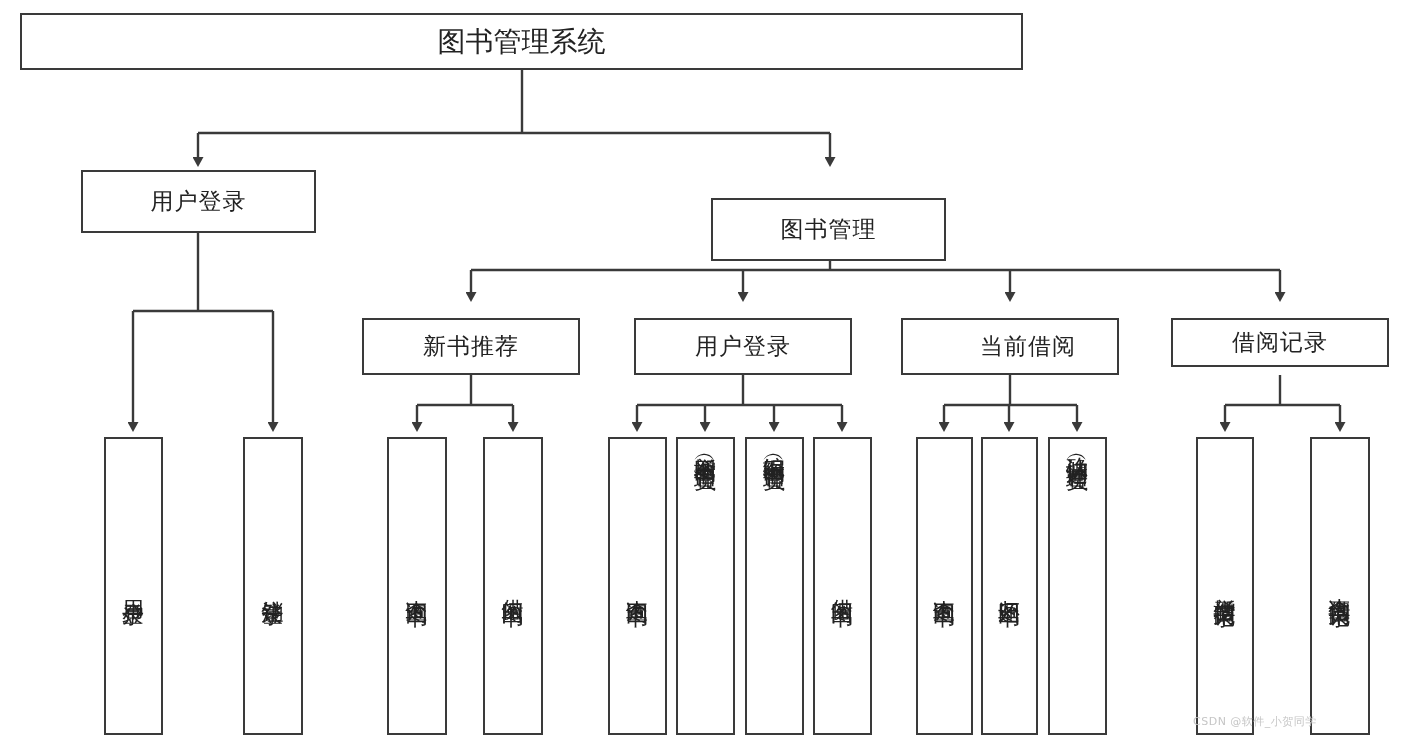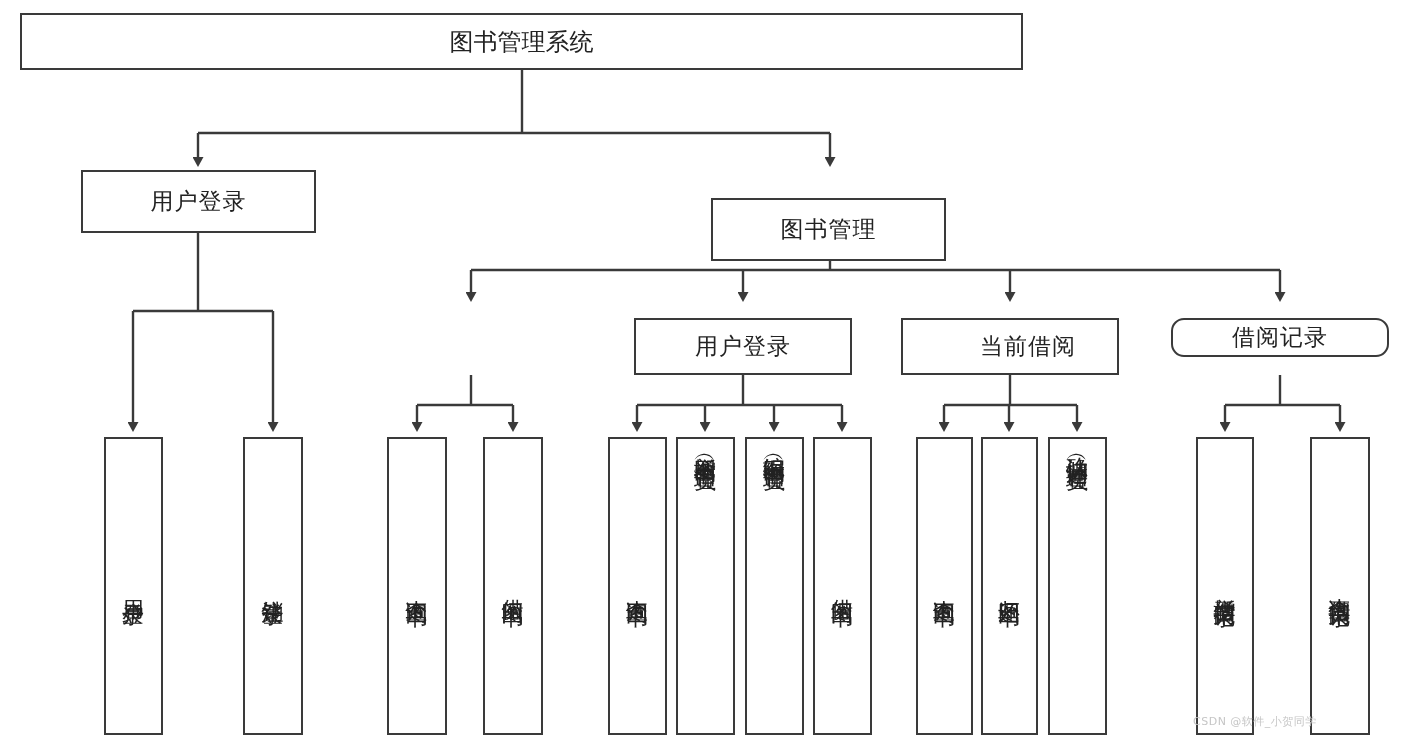--- a/index.html
+++ b/index.html
@@ -35,21 +35,21 @@
     align-items: center;
     justify-content: center;
     color: #222222;
   }
   .node.horiz {
     font-size: 23px;
     letter-spacing: 1px;
     line-height: 1.2;
   }
   .node.root {
-    font-size: 24px;
+    font-size: 28px;
   }
   .node.leaf {
     font-size: 22px;
     align-items: flex-start;
     justify-content: center;
     padding-top: 0;
   }
   .leaf-label {
     writing-mode: vertical-rl;
     text-orientation: upright;
@@ -135,27 +135,30 @@
     <span>图书管理系统</span>
   </div>
 
   <div class="node horiz" style="left:81px; top:170px; width:235px; height:63px;">
     <span>用户登录</span>
   </div>
   <div class="node horiz" style="left:711px; top:170px; width:235px; height:63px;margin-top:28px;">
     <span>图书管理</span>
   </div>
 
+  <div class="node horiz" style="left:362px; top:318px; width:218px; height:57px;">
+    <span>新书推荐</span>
+  </div>
   <div class="node horiz" style="left:634px; top:318px; width:218px; height:57px;">
     <span>用户登录</span>
   </div>
   <div class="node horiz" style="left:901px; top:318px; width:218px; height:57px;padding-left:36px;">
     <span>当前借阅</span>
   </div>
-  <div class="node horiz" style="left:1171px; top:318px; width:218px; height:39px;border-radius:13px;">
+  <div class="node horiz" style="left:1171px; top:318px; width:218px; height:49px;">
     <span>借阅记录</span>
   </div>
 
   <div class="node leaf" style="left:104px; top:437px; width:59px; height:298px;">
     <div class="leaf-inner">
       <span class="leaf-label">用户登录</span>
     </div>
   </div>
   <div class="node leaf" style="left:243px; top:437px; width:60px; height:298px;">
     <div class="leaf-inner">

